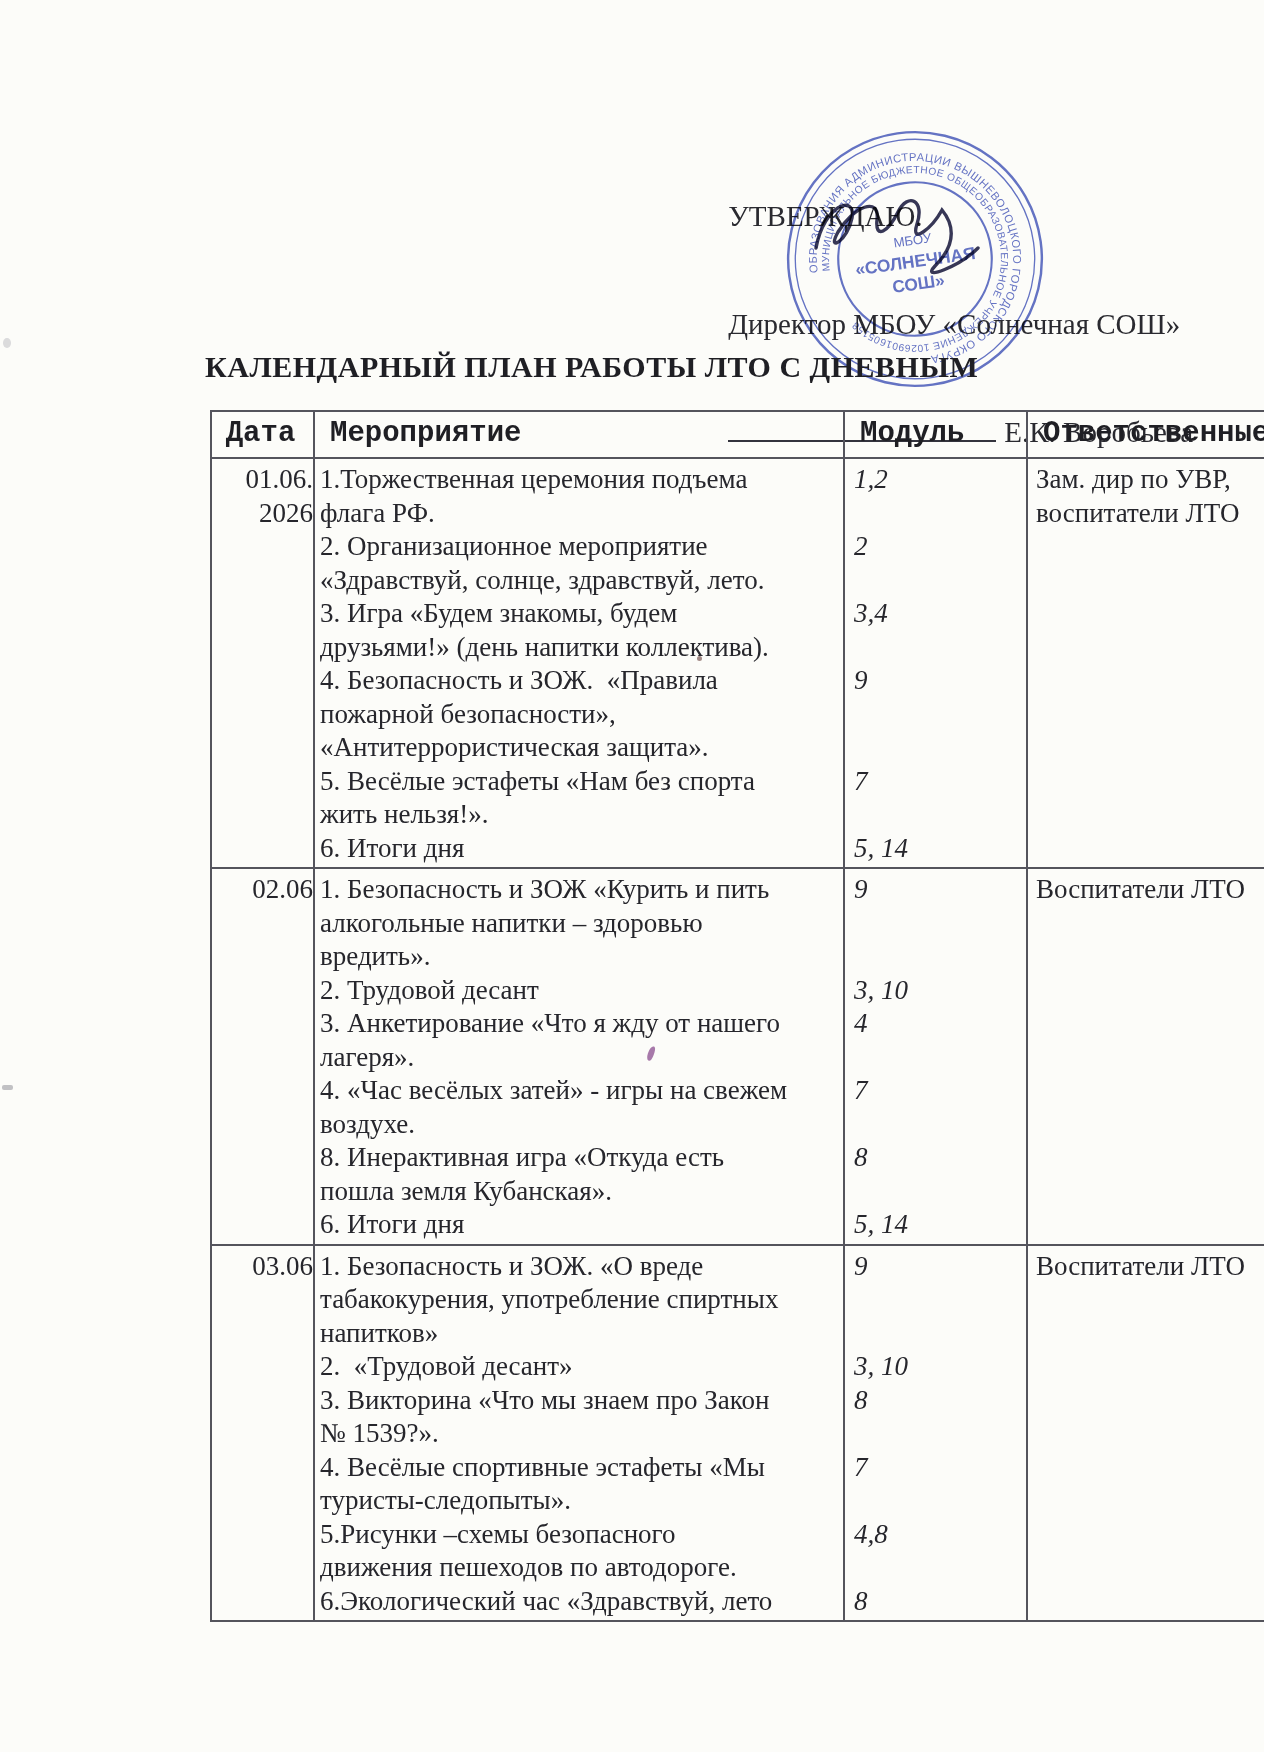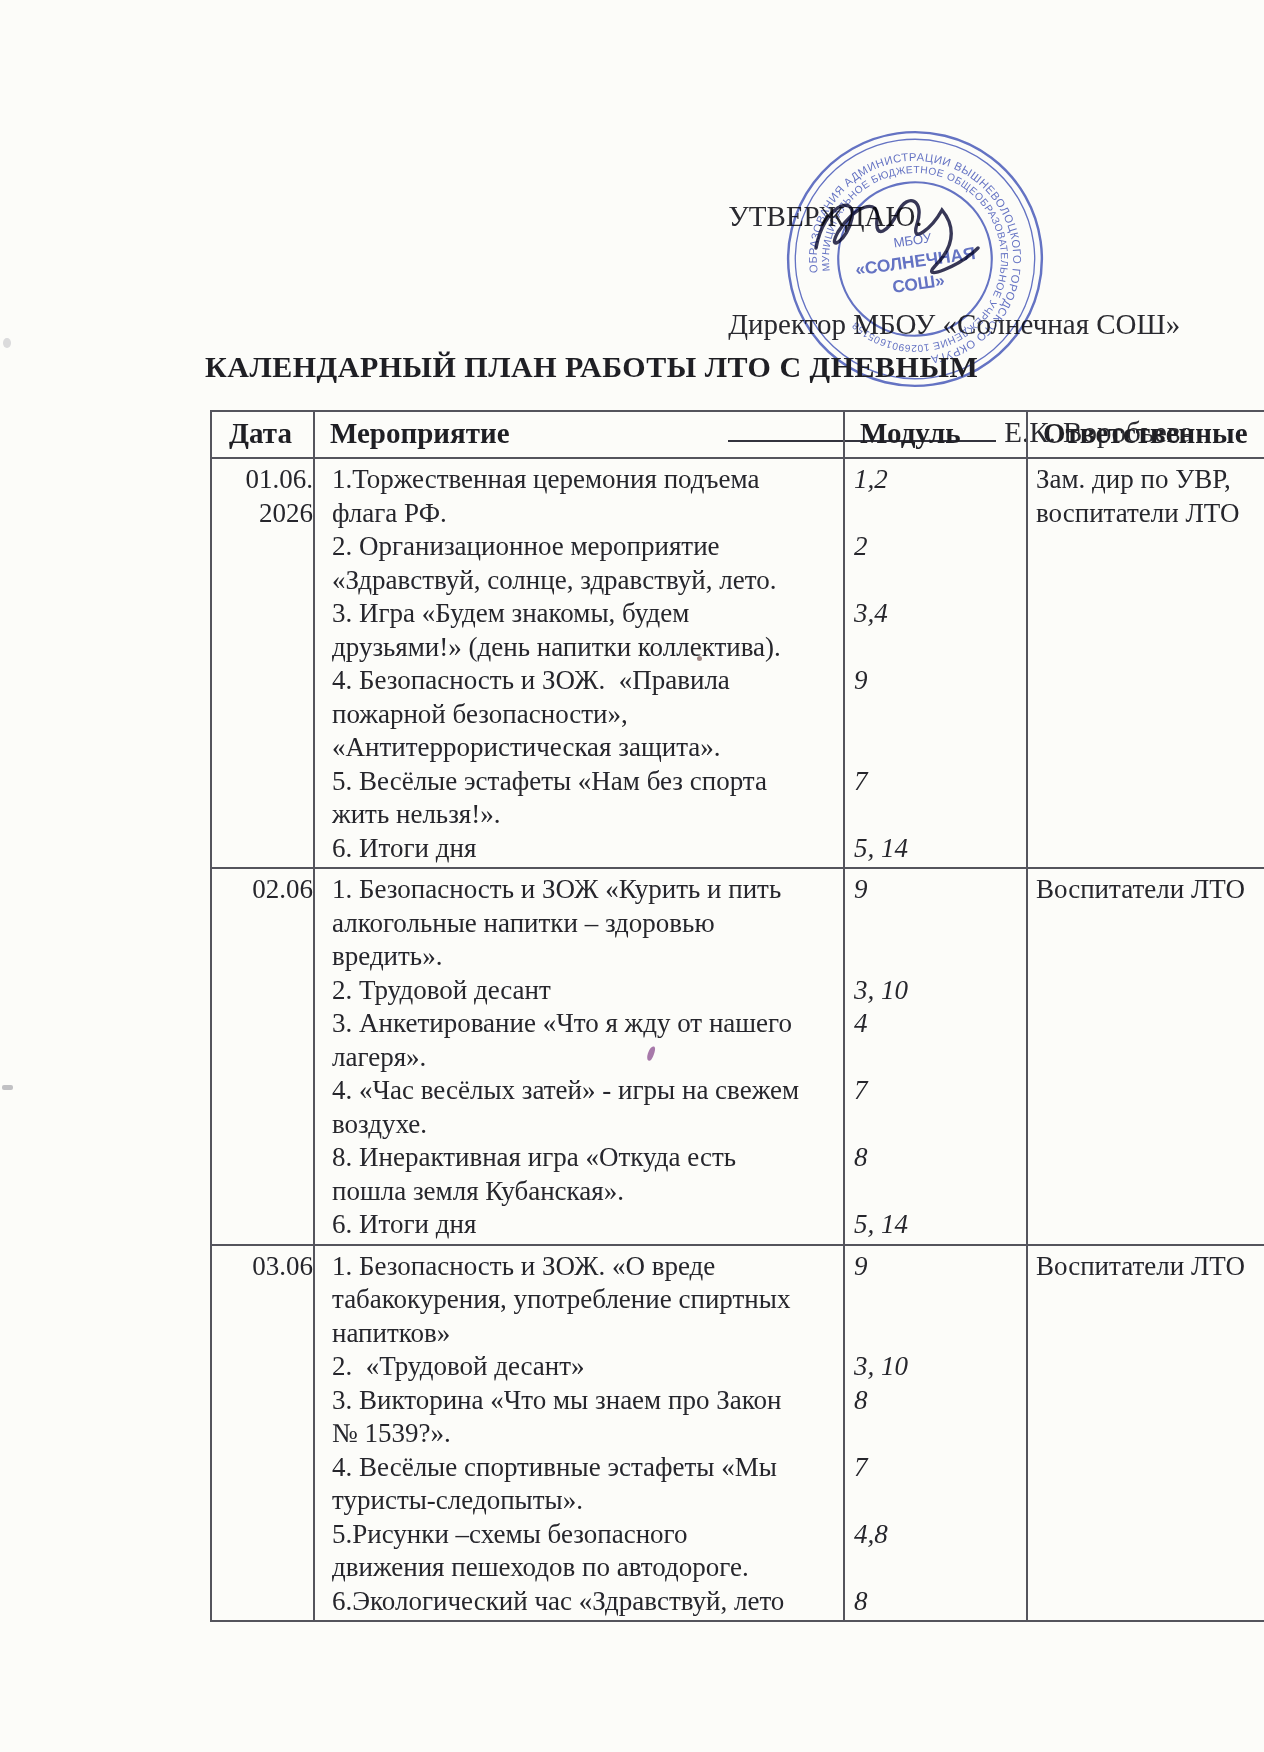--- a/index.html
+++ b/index.html
@@ -39,27 +39,27 @@
     position:absolute; top:410px; left:210px; width:1054px;
     border-collapse:collapse; table-layout:fixed;
   }
   .plan-table th,.plan-table td{
     border:2px solid #54545c;
     vertical-align:top; padding:0; overflow:hidden;
   }
   .plan-table th:last-child,.plan-table td:last-child{ border-right:none; }
   .plan-table th{
     font-size:29px; font-weight:bold; text-align:left;
-    padding:5px 4px 7px 15px; white-space:pre; color:#1f1f24;
+    padding:5px 4px 7px 15px; white-space:pre; color:#1f1f24;font-family:Liberation Mono, monospace;
   }
   .plan-table th.th-date{ text-align:center; padding-left:0; }
   .plan-table td{ padding-top:4px; padding-bottom:2px; }
   .line{ height:33.5px; line-height:33.5px; font-size:27px; white-space:pre; }
   .date-cell .line{ text-align:right; }
-  .activity-cell .line{ padding-left:17px; }
+  .activity-cell .line{ padding-left:5px; }
   .module-cell .line{ padding-left:9px;font-style:italic; }
   .resp-cell .line{ padding-left:8px; }
   
   .speck{ position:absolute; border-radius:50%; }
   .speck-purple{ left:648px; top:1046px; width:6px; height:15px;
     background:#8b4d8f; opacity:.75; transform:rotate(18deg); border-radius:60% 40% 50% 50%; }
   .speck-dot{ left:697px; top:656px; width:5px; height:5px; background:#7c5a55; opacity:.7; }
   .speck-edge{ left:2px; top:1085px; width:11px; height:5px; background:#9a9aa0; opacity:.6; border-radius:2px;}
   .speck-edge2{ left:3px; top:338px; width:8px; height:10px; background:#b9b9bf; opacity:.5; border-radius:50%;}
 </style>

